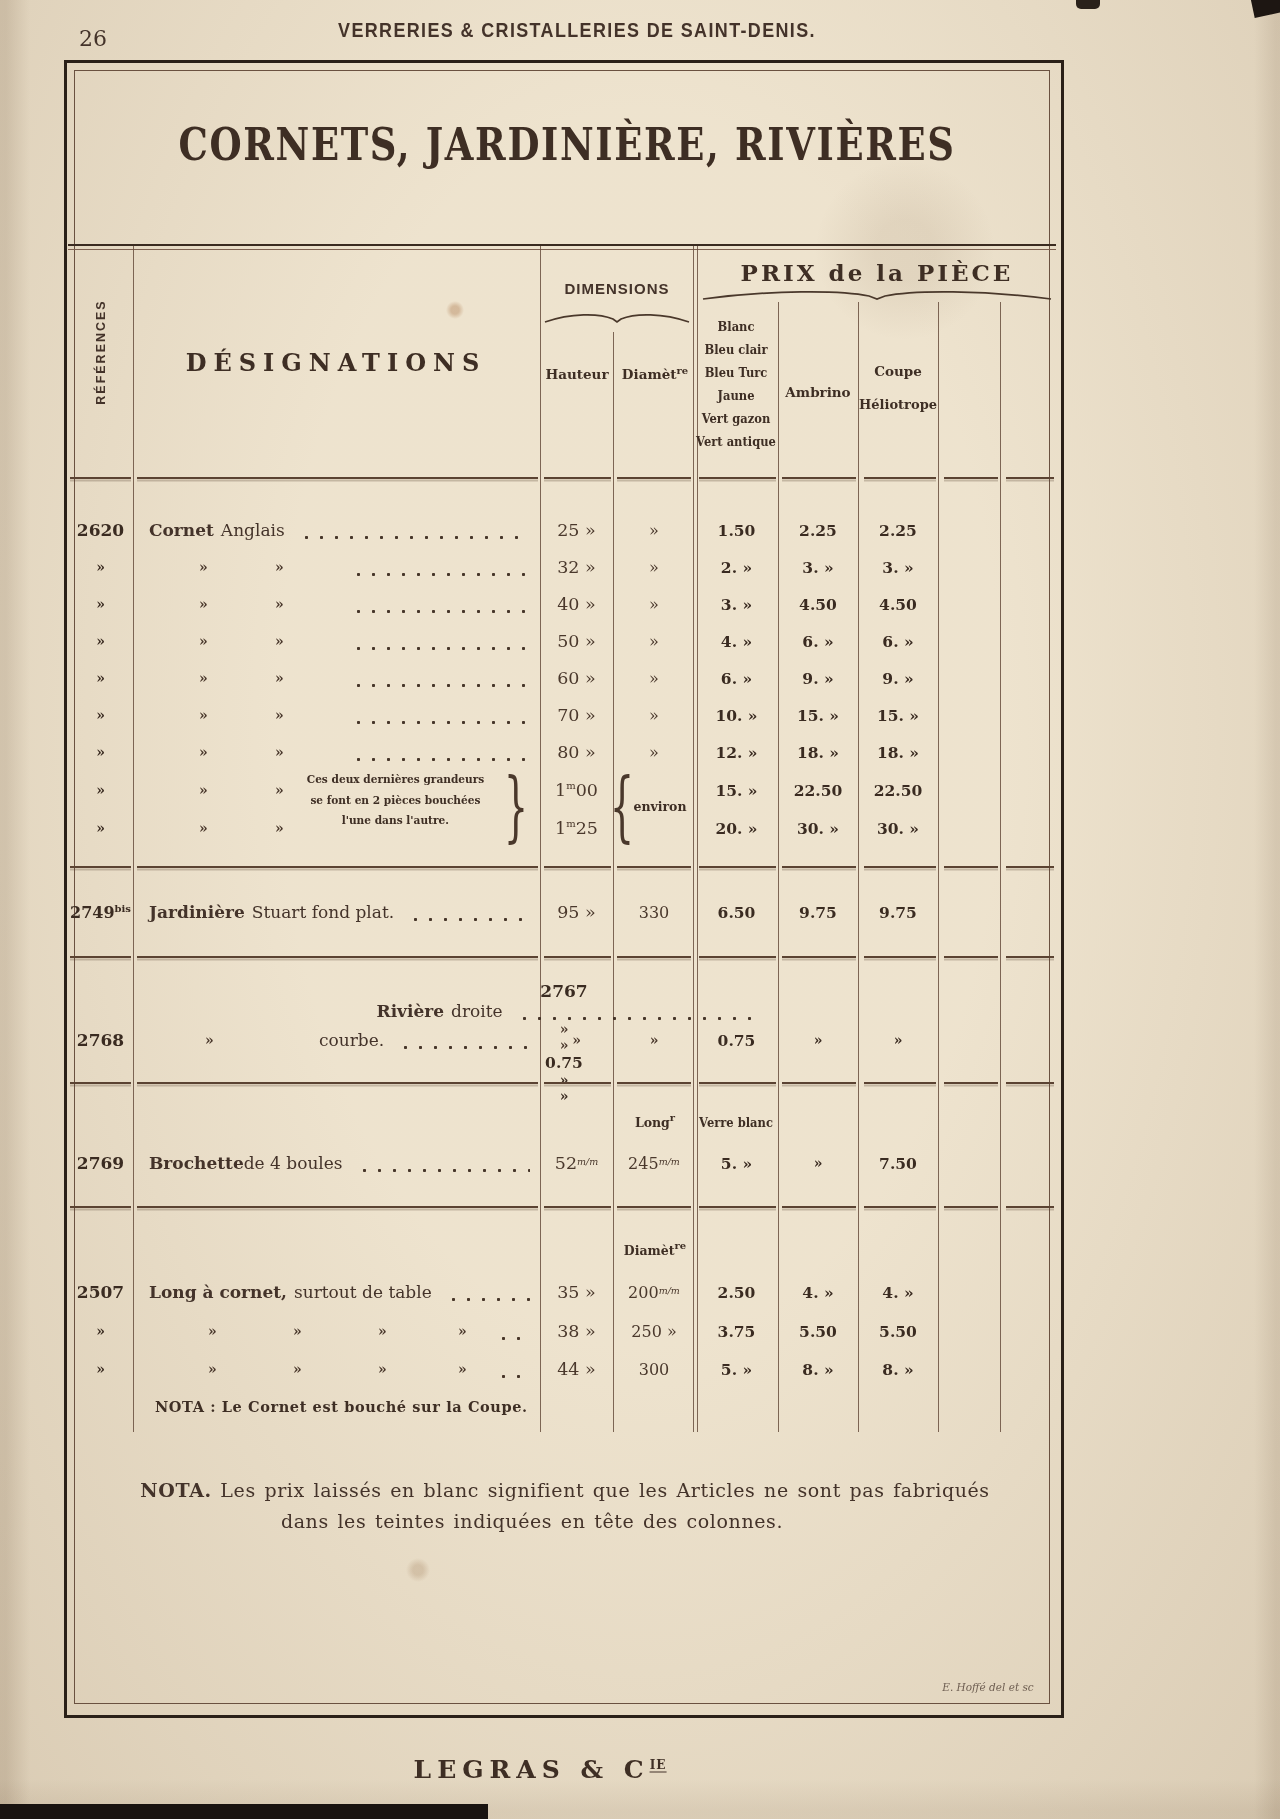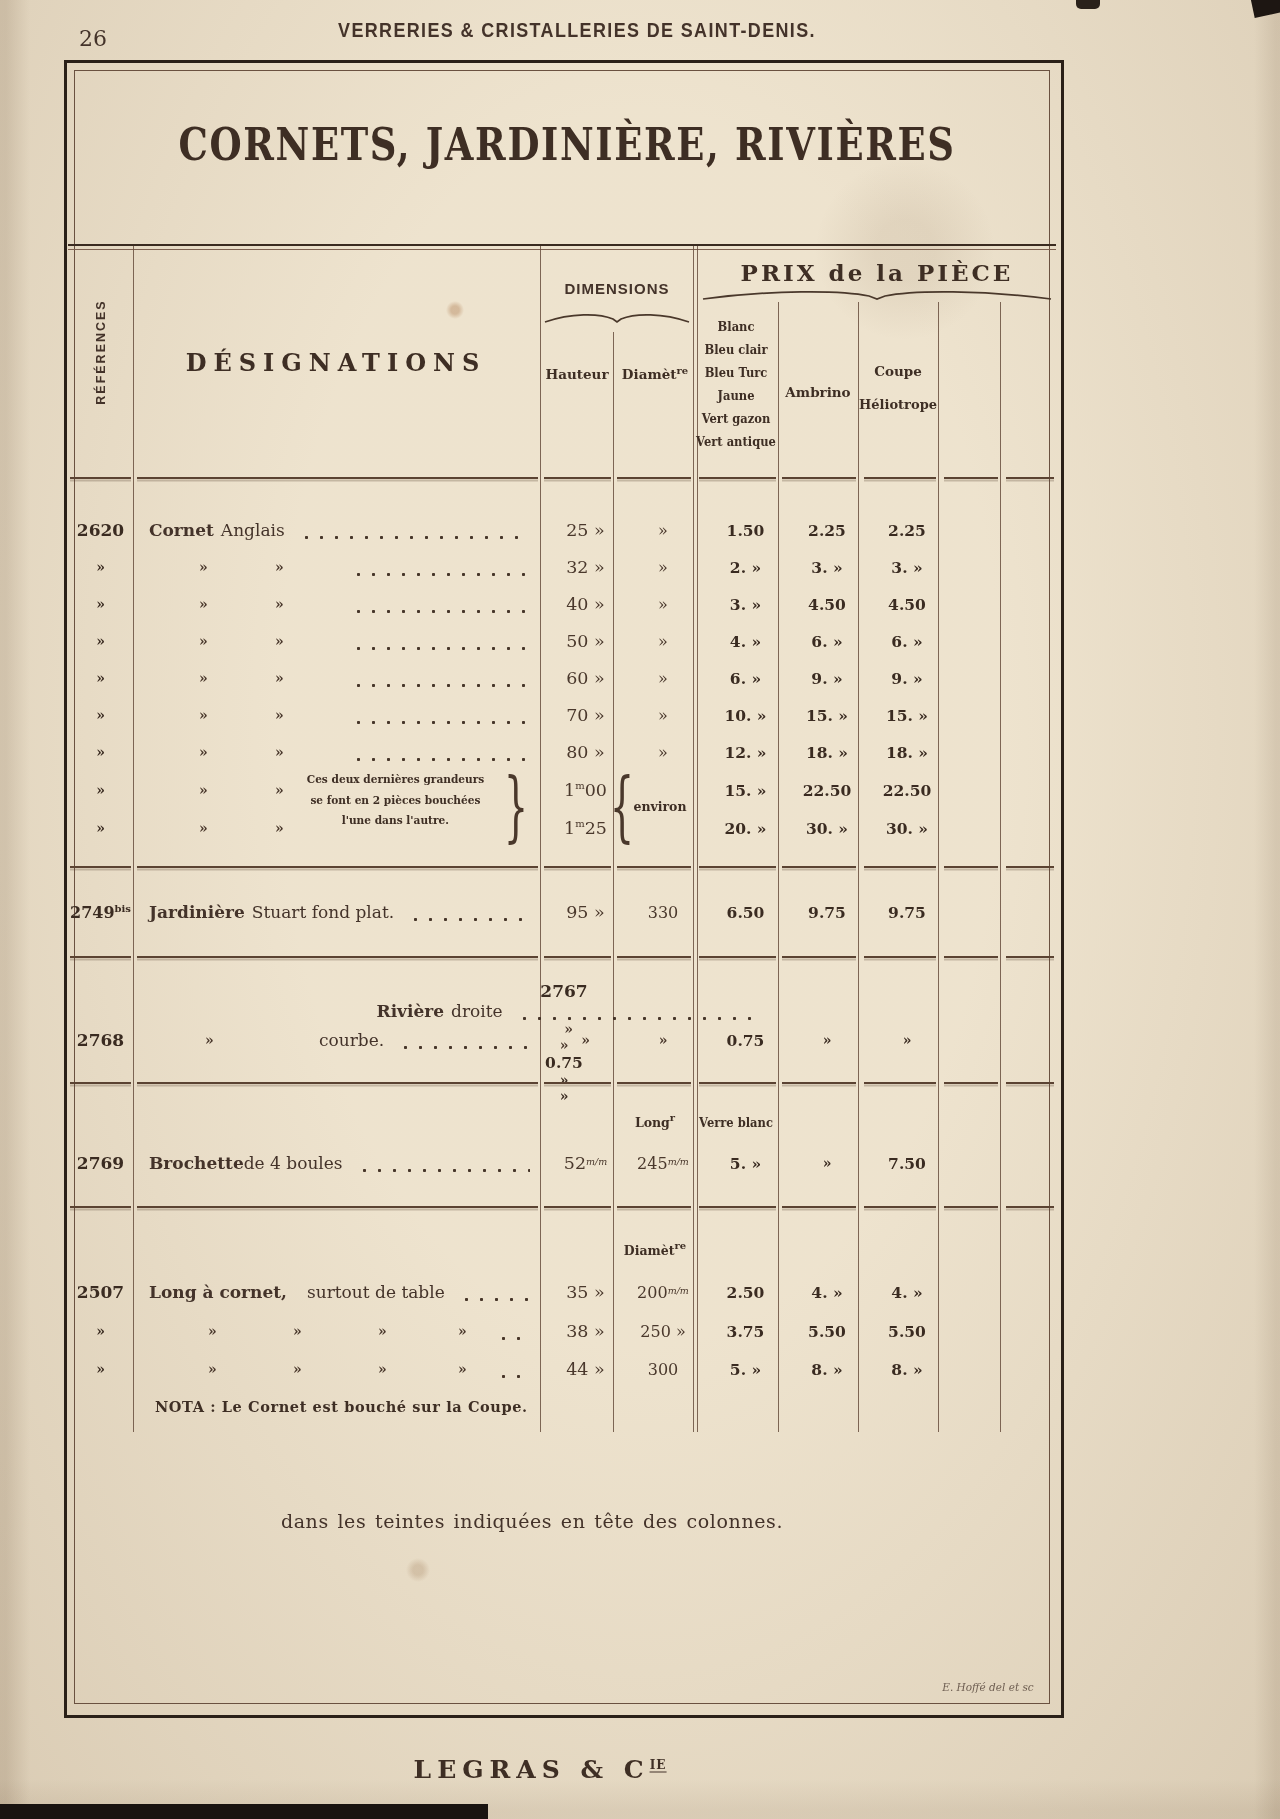--- a/index.html
+++ b/index.html
@@ -35,21 +35,21 @@
   
   .vl{position:absolute; width:1.3px; background:rgba(104,79,62,.85);}
   .hr{position:absolute; height:1.6px; background:#5b4332; box-shadow:0 2.5px 0 rgba(91,67,50,.28);}
   .hr2{position:absolute; height:2px; background:#3a2b20;}
   .hr3{position:absolute; height:1px; background:#7d6150;}
 
   
   .row{position:absolute; left:68px; width:992px; height:38px; display:flex; align-items:center;}
   .c-ref{width:65px; text-align:center; font-weight:bold; font-size:17px; color:#3a2b21; flex:none;}
   .c-des{width:407px; position:relative; display:flex; align-items:center; padding-left:16px; box-sizing:border-box; font-size:17px; flex:none;}
-  .c-h{width:73px; text-align:center; font-size:17.5px; color:#4a382c; flex:none;padding-left:9px;}
+  .c-h{width:73px; text-align:center; font-size:17.5px; color:#4a382c; flex:none;}
   .c-dm{width:82px; text-align:center; font-size:16px; color:#4a382c; flex:none;}
   .c-p{width:83px; text-align:center; font-weight:bold; font-size:15.5px; color:#3a2b21; flex:none;}
   .c-a{width:80px; text-align:center; font-weight:bold; font-size:15.5px; color:#3a2b21; flex:none;}
   .c-r{width:80px; text-align:center; font-weight:bold; font-size:15.5px; color:#3a2b21; flex:none;}
   .dit{position:absolute; font-size:14px; font-weight:bold; color:#4a382c; top:50%; transform:translateY(-50%);}
   .lead{flex:1; height:5px; margin:14px 10px 0 12px; align-self:center;
     background-image:radial-gradient(circle, rgba(62,44,32,.95) 1.3px, rgba(62,44,32,0) 1.9px);
     background-size:15px 5px; background-repeat:repeat-x; background-position:2px 50%;}
   .sup{font-size:10px; vertical-align:super; line-height:0; letter-spacing:0;}
   .mm{font-size:9.5px; font-style:italic; position:relative; top:-4px; letter-spacing:0;}
@@ -340,21 +340,21 @@
   <div class="hr" style="left:864px;top:1206px;width:72px;"></div>
   <div class="hr" style="left:944px;top:1206px;width:54px;"></div>
   <div class="hr" style="left:1006px;top:1206px;width:48px;"></div>
 
   <div class="pos lbl" style="left:655px; top:1250px; font-size:12.5px;"><span>Diamèt</span><span class="sup">re</span></div>
 
   <div class="row" style="top:1273px;">
     <div class="c-ref">2507</div>
     <div class="c-des">
         <span class="b">Long à cornet,</span>
-        <span style="margin-left:20px;">surtout de table</span>
+        <span style="margin-left:7px;">surtout de table</span>
         <div class="lead"></div>
       </div>
     <div class="c-h">35 »</div>
     <div class="c-dm"><span>200</span><span class="mm">m/m</span></div>
     <div class="c-p">2.50</div>
     <div class="c-a">4. »</div>
     <div class="c-r">4. »</div>
   </div>
   <div class="row" style="top:1312px;">
     <div class="c-ref" style="font-size:14px;">»</div>
@@ -382,20 +382,21 @@
       </div>
     <div class="c-h">44 »</div>
     <div class="c-dm">300</div>
     <div class="c-p">5. »</div>
     <div class="c-a">8. »</div>
     <div class="c-r">8. »</div>
   </div>
 
   <div style="position:absolute; left:155px; top:1398px; font-size:14.5px; font-weight:bold; letter-spacing:.6px; color:#3e2e24;">NOTA : Le Cornet est bouché sur la Coupe.</div>
 
+  <div class="pos" style="left:565px; top:1490px; font-size:19px; letter-spacing:.6px; word-spacing:2px;"><span class="b">NOTA.</span> <span>Les prix laissés en blanc signifient que les Articles ne sont pas fabriqués</span></div>
   <div class="pos" style="left:532px; top:1521px; font-size:19px; letter-spacing:.6px; word-spacing:2px;">dans les teintes indiquées en tête des colonnes.</div>
 
   <div class="pos" style="left:988px; top:1687px; font-size:10.5px; font-style:italic; opacity:.75;">E. Hoffé del et sc</div>
 
   <div class="pos ink" style="left:540px; top:1769px; font-size:25px; letter-spacing:6px; font-weight:bold;"><span>LEGRAS &amp; C</span><span class="sup" style="font-size:12px; border-bottom:1.5px solid #44332a; letter-spacing:1px;">IE</span></div>
 
   <div style="position:absolute; left:0; top:1804px; width:488px; height:15px; background:#191310;"></div>
   <div style="position:absolute; left:1076px; top:0; width:24px; height:9px; background:#2a211a; border-radius:0 0 5px 5px;"></div>
   <div style="position:absolute; left:1252px; top:-8px; width:40px; height:22px; background:#1d1612; transform:rotate(-12deg);"></div>
 

